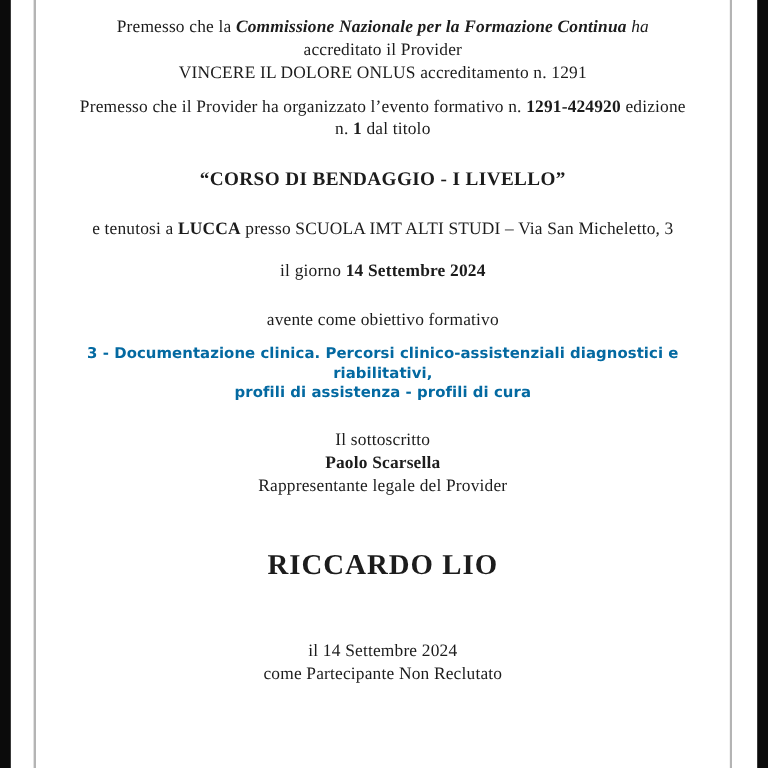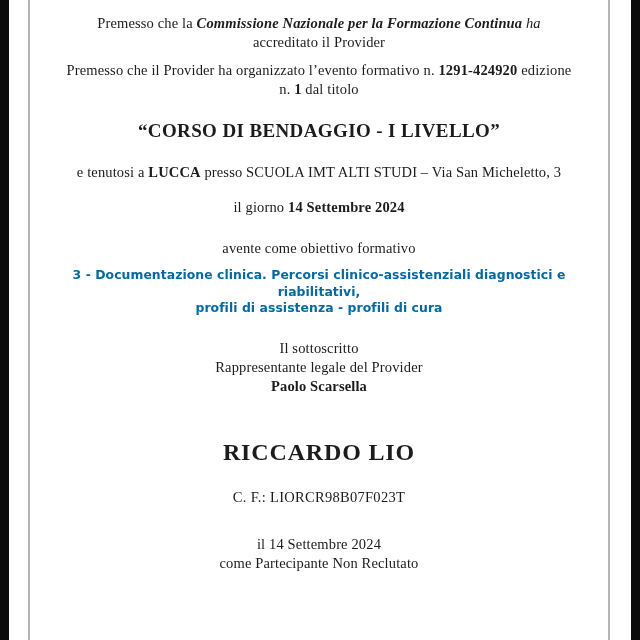--- a/index.html
+++ b/index.html
@@ -63,21 +63,21 @@
   .b         { font-weight: bold; }
   .bi        { font-weight: bold; font-style: italic; }
 
   .gap-s  { height: 9px; }
   .gap-m  { height: 16px; }
   .gap-l  { height: 22px; }
   .gap-xl { height: 28px; }
 
   .title {
     text-align: center;
-    font-size: 19px;
+    font-size: 16px;
     font-weight: bold;
     line-height: 20px;
     letter-spacing: 0.02em;
   }
 
   .objective {
     text-align: center;
     font-family: "DejaVu Sans", "Liberation Sans", sans-serif;
     font-weight: bold;
     font-size: 12.4px;
@@ -116,20 +116,21 @@
 
   <div class="edge-bar left"></div>
   <div class="edge-bar right"></div>
   <div class="page-rule left"></div>
   <div class="page-rule right"></div>
 
   <div id="page">
 
     <div class="ln"><span>Premesso che la </span><span class="bi">Commissione Nazionale per la Formazione Continua</span><span style="font-style:italic"> ha </span><span>accreditato il Provider</span></div>
 
+    <div class="ln">VINCERE IL DOLORE ONLUS accreditamento n. 1291</div>
 
     <div class="gap-s"></div>
 
     <div class="ln"><span>Premesso che il Provider ha organizzato l’evento formativo n. </span><span class="b">1291-424920</span><span> edizione n. </span><span class="b">1</span><span> dal titolo</span></div>
 
     <div class="gap-l"></div>
 
     <div class="title">“CORSO DI BENDAGGIO - I LIVELLO”</div>
 
     <div class="gap-l"></div>
@@ -145,33 +146,32 @@
     <div class="ln">avente come obiettivo formativo</div>
 
     <div class="gap-s"></div>
 
     <div class="objective">3 - Documentazione clinica. Percorsi clinico-assistenziali diagnostici e riabilitativi,</div>
     <div class="objective">profili di assistenza - profili di cura</div>
 
     <div class="gap-l"></div>
 
     <div class="ln">Il sottoscritto</div>
+    <div class="ln b">Paolo Scarsella</div>
     <div class="ln">Rappresentante legale del Provider</div>
-    <div class="ln b">Paolo Scarsella</div>
 
     <div class="gap-l"></div>
 
 
     <div class="gap-l"></div>
 
     <div class="recipient">RICCARDO LIO</div>
 
     <div class="gap-l"></div>
 
-    <div class="cf"><span>C. F.: </span><span>LIORCR98B07F023T</span></div>
 
     <div class="gap-xl"></div>
 
     <div class="ln">il 14 Settembre 2024</div>
     <div class="ln">come Partecipante Non Reclutato</div>
 
   </div>
 </div>
 
 </body></html>

